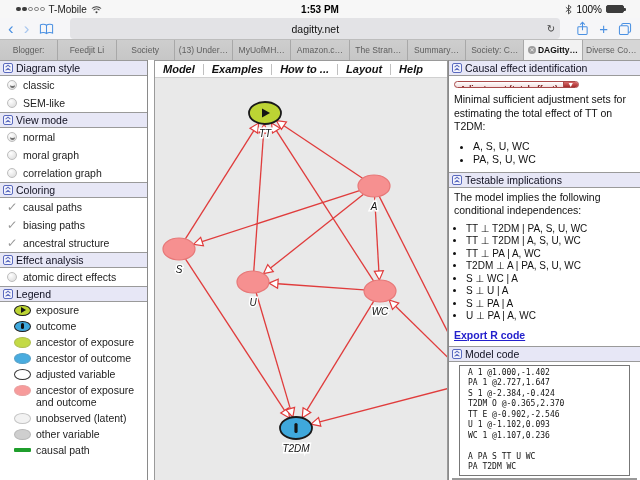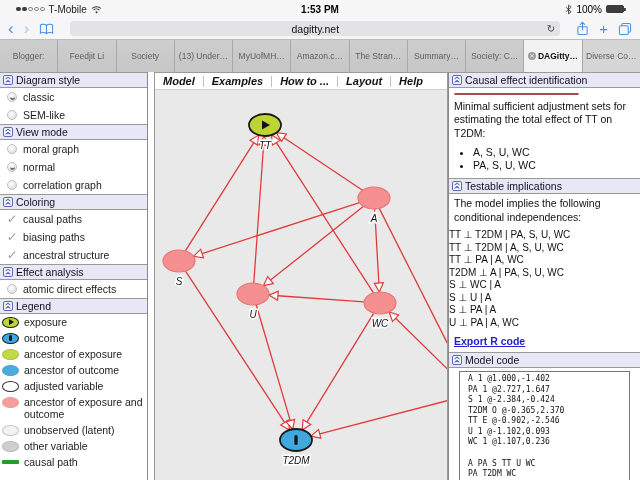--- a/index.html
+++ b/index.html
@@ -20,29 +20,29 @@
   .carrier { color:#222; }
   .batt { width:18px; height:8px; border:1px solid #3c3c3c; border-radius:2px; background:#3c3c3c; position:relative; }
   .batt::after { content:''; position:absolute; right:-3px; top:2px; width:2px; height:3px; background:#3c3c3c; border-radius:0 1px 1px 0; }
 
   
   .toolbar { height:22px; background:#f6f6f8; border-bottom:1px solid #bdbdbd;
     display:flex; align-items:center; padding:0 8px; gap:10px; flex:none; }
   .nav-chev { font-size:17px; line-height:18px; font-weight:400; }
   .back { color:#4a90e2; }
   .fwd { color:#a9c7ef; }
-  .url-field { flex:1; height:15px; background:#e3e3e6; border-radius:4px; margin:0 6px;
+  .url-field { flex:1; height:21px; background:#e3e3e6; border-radius:4px; margin:0 6px;
     display:flex; align-items:center; justify-content:center; position:relative; }
   .url-text { font-size:10.5px; color:#111; }
   .refresh { position:absolute; right:5px; font-size:10px; color:#444; line-height:1; }
   .tb-plus { color:#4a90e2; font-size:15px; font-weight:400; }
   .icon-svg { display:block; }
 
   
-  .tab-bar { height:32px; background:#b9b9b9; display:flex; flex:none; }
+  .tab-bar { height:20px; background:#b9b9b9; display:flex; flex:none; }
   .tab { flex:1; background:linear-gradient(#cecece,#c6c6c6); border-right:1px solid #a8a8a8;
     font-size:8.5px; color:#5d5d5d; display:flex; align-items:center; justify-content:center;
     white-space:nowrap; overflow:hidden; padding:0 2px; gap:2px; }
   .tab.active { background:#f2f2f2; color:#111; font-weight:bold; }
   .tab:last-child { border-right:none; background:#d6d6d6; }
   .tab-close { width:8px; height:8px; border-radius:50%; background:#9d9d9d; color:#f2f2f2;
     font-size:6px; line-height:8px; text-align:center; flex:none; font-weight:normal; }
 
   
   .content { flex:1; display:flex; min-height:0; background:#fff; }
@@ -53,21 +53,21 @@
   .sec-head { background:#e7e7f6; border-top:1px solid #9a9a9a; border-bottom:1px solid #9a9a9a;
     padding:1px 3px; display:flex; align-items:center; gap:3px; font-size:10.5px; color:#101020; flex:none; }
   .side-item { display:flex; align-items:center; gap:6px; padding:3px 2px 3px 7px; font-size:10.5px; color:#222; }
   .radio { width:10px; height:10px; border-radius:50%; flex:none;
     background:radial-gradient(circle at 35% 30%, #fefefe, #d9d9d9); border:1px solid #bdbdbd; }
   .radio.sel::after { content:''; display:block; width:5px; height:4px; margin:1px auto 0;
     border-bottom:2px solid #6f6f6f; border-radius:50%; }
   .chk { color:#9a9a9a; font-size:12px; line-height:10px; flex:none; transform:skewX(-8deg); }
 
   
-  .leg-item { display:flex; align-items:flex-start; gap:5px; padding:2px 2px 2px 2px; font-size:10.5px; color:#222; line-height:12px; }
+  .leg-item { display:flex; align-items:flex-start; gap:5px; padding:2px 2px 2px 14px; font-size:10.5px; color:#222; line-height:12px; }
   .sw { width:17px; height:11px; border-radius:50%; flex:none; display:flex; align-items:center; justify-content:center; margin-top:0.5px; }
   .sw-exposure { background:#bcd434; border:1.6px solid #1a1a1a; }
   .sw-outcome { background:#3fa8dc; border:1.6px solid #1a1a1a; }
   .sw-anc-exposure { background:#c3da45; border:1px solid #aebf4e; }
   .sw-anc-outcome { background:#49acdf; border:1px solid #55a0c8; }
   .sw-anc-both { background:#f79b9b; border:1px solid #e8a0a0; }
   .sw-adjusted { background:#fff; border:1.6px solid #333; }
   .sw-unobserved { background:#f2f2f2; border:1px solid #c4c4c4; }
   .sw-other { background:#cfcfcf; border:1px solid #b8b8b8; }
   .sw-line { width:17px; height:3.5px; background:#1f9e2c; border-radius:1px; flex:none; margin-top:4px; }
@@ -84,21 +84,21 @@
   .menu-div { width:1px; height:11px; background:#c0c0c0; margin:0 5px; }
   .canvas { flex:1; position:relative; overflow:hidden; }
   .canvas svg { position:absolute; left:0; top:0; }
 
   
   .rpanel { width:192px; flex:none; border-left:1px solid #8a8a8a; background:#fff;
     display:flex; flex-direction:column; overflow:hidden; }
   .rp-text { padding:3px 5px 1px; font-size:10.5px; line-height:1.28; color:#111; }
   .rp-list { margin:5px 0 6px; padding-left:24px; font-size:10.5px; color:#111; }
   .rp-list li { margin-bottom:1px; }
-  .ti-list { margin:4px 0 2px; padding-left:0; font-size:10px; color:#111; }
+  .ti-list { margin:4px 0 2px; padding-left:17px; font-size:10px; color:#111; }
   .ti-list li { margin-bottom:1.5px; }
   .dropdown { margin:5px 5px 2px; display:inline-flex; align-self:flex-start; border:1px solid #a94a4a;
     border-radius:4px; overflow:hidden; background:linear-gradient(#ffffff,#f2dede); }
   .dd-label { padding:2px 5px; font-size:8.5px; font-weight:bold; color:#7c2020; white-space:nowrap; }
   .dd-arrow { width:15px; background:linear-gradient(#d96a6a,#a62c2c); border-left:1px solid #a94a4a;
     color:#fff; font-size:7px; display:flex; align-items:center; justify-content:center; }
   .rp-link { margin:4px 0 5px 5px; font-size:10.5px; font-weight:bold; color:#2421cc; text-decoration:underline; display:inline-block; align-self:flex-start; }
   .code-box { margin:3px 10px 2px; border:1px solid #777; background:#fff; padding:2px 8px;
     font-family:"DejaVu Sans Mono", monospace; font-size:8px; line-height:1.32; color:#111; white-space:pre; flex:none; }
   .empty-box { margin:0 3px 0; border:1px solid #999; background:#fff; flex:1; }
@@ -220,26 +220,26 @@
       <div class="sec-head">
         <span class="collapse">
           <svg width="8" height="8" viewBox="0 0 10 10">
               <polyline points="2,4 5,1.5 8,4" fill="none" stroke="#5a6abf" stroke-width="1.3"></polyline>
               <polyline points="2,8 5,5.5 8,8" fill="none" stroke="#5a6abf" stroke-width="1.3"></polyline>
             </svg>
         </span>
         <span>View mode</span>
       </div>
       <div class="side-item">
+        <span class="radio sel"></span>
+        <span>normal</span>
+      </div>
+      <div class="side-item">
         <span class="radio"></span>
         <span>moral graph</span>
-      </div>
-      <div class="side-item">
-        <span class="radio sel"></span>
-        <span>normal</span>
       </div>
       <div class="side-item">
         <span class="radio"></span>
         <span>correlation graph</span>
       </div>
 
       <div class="sec-head">
         <span class="collapse">
           <svg width="8" height="8" viewBox="0 0 10 10">
               <polyline points="2,4 5,1.5 8,4" fill="none" stroke="#5a6abf" stroke-width="1.3"></polyline>

